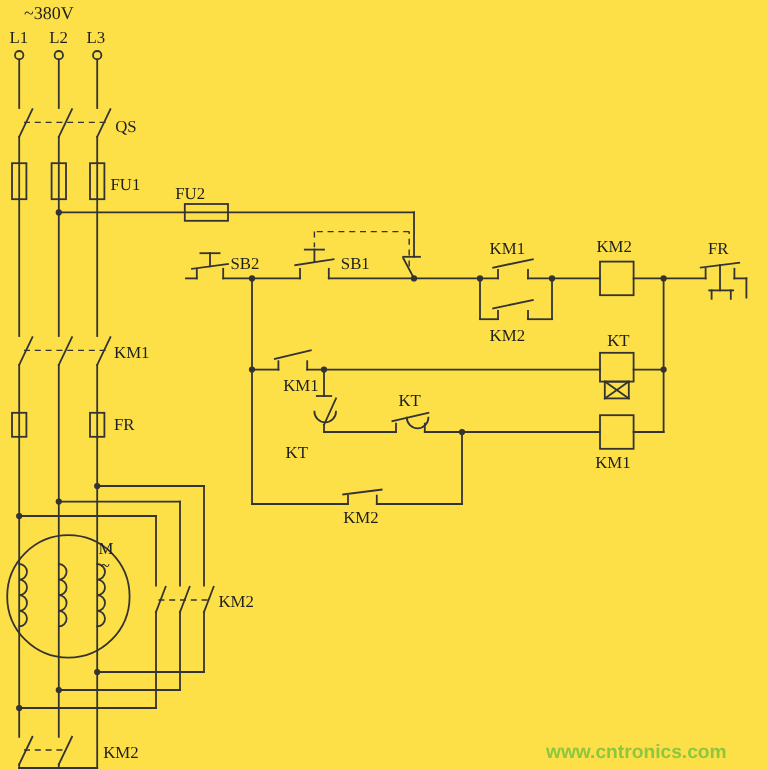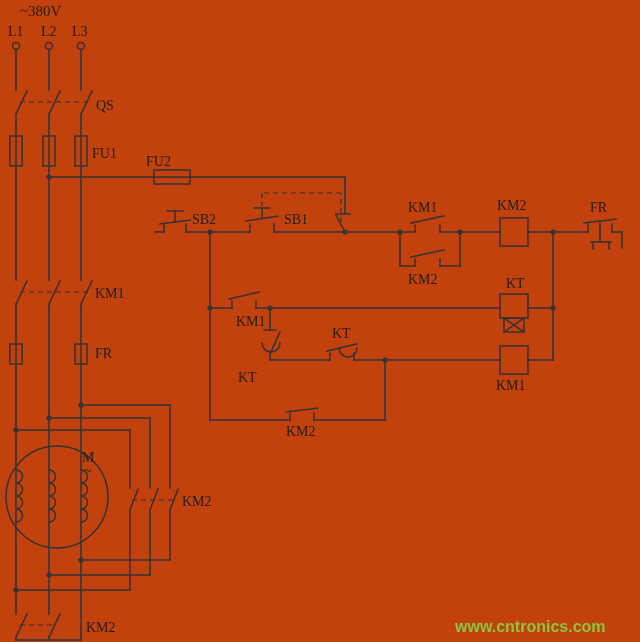--- a/index.html
+++ b/index.html
@@ -1,16 +1,16 @@
 <!DOCTYPE html>
 <html><head>
 <meta charset="utf-8">
 <style>
   html,body{margin:0;padding:0;background:#ffffff;}
-  .stage{position:relative;width:640px;height:642px;background:#c2410c;overflow:hidden;
+  .stage{position:relative;width:640px;height:642px;background:#fde047;overflow:hidden;
          font-family:"Liberation Serif", serif;}
   svg{position:absolute;left:0;top:0;}
   .w{stroke:#333333;stroke-width:1.5;fill:none;stroke-linecap:square;}
   .d{stroke:#333333;stroke-width:1.2;fill:none;stroke-dasharray:5 4;}
   .box{stroke:#333333;stroke-width:1.5;fill:none;}
   .dot{fill:#333333;stroke:none;}
   text{font-family:"Liberation Serif", serif;font-size:14px;fill:#1f1f1f;}
   .sup{font-size:15px;}
   .wm{font-family:"Liberation Sans", sans-serif;font-size:16px;font-weight:bold;fill:#8dc63f;}
 </style>

